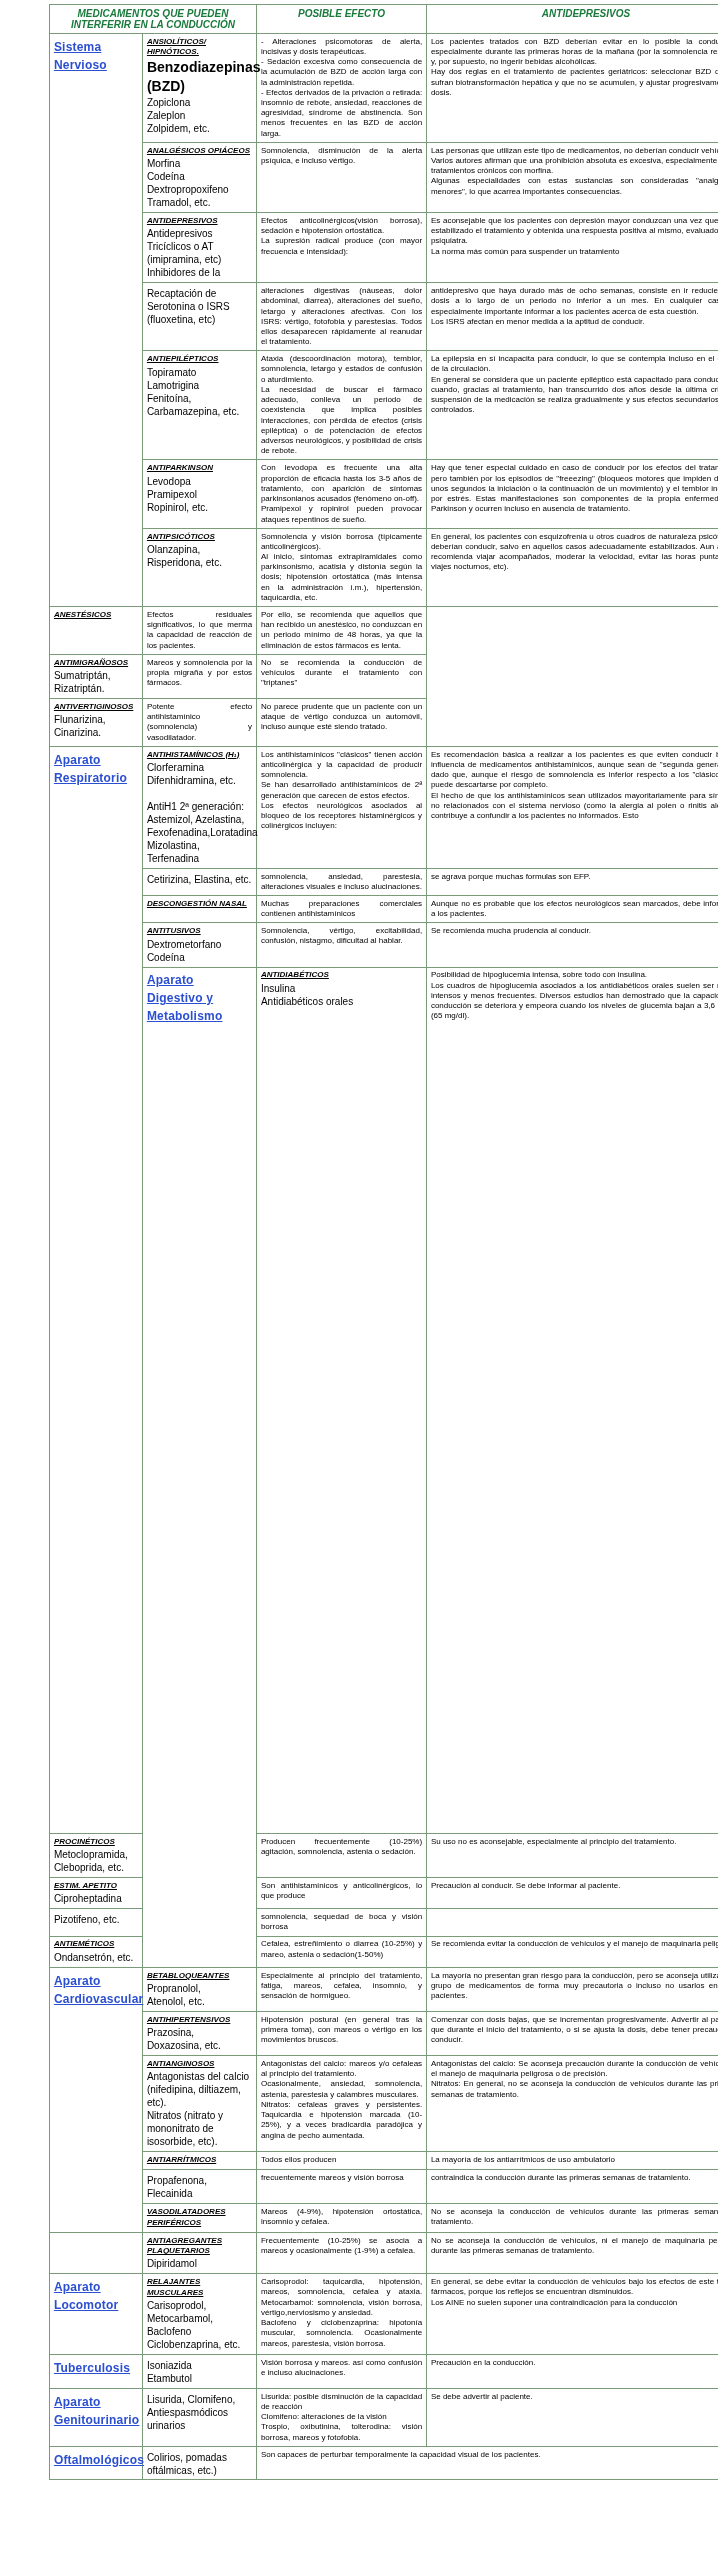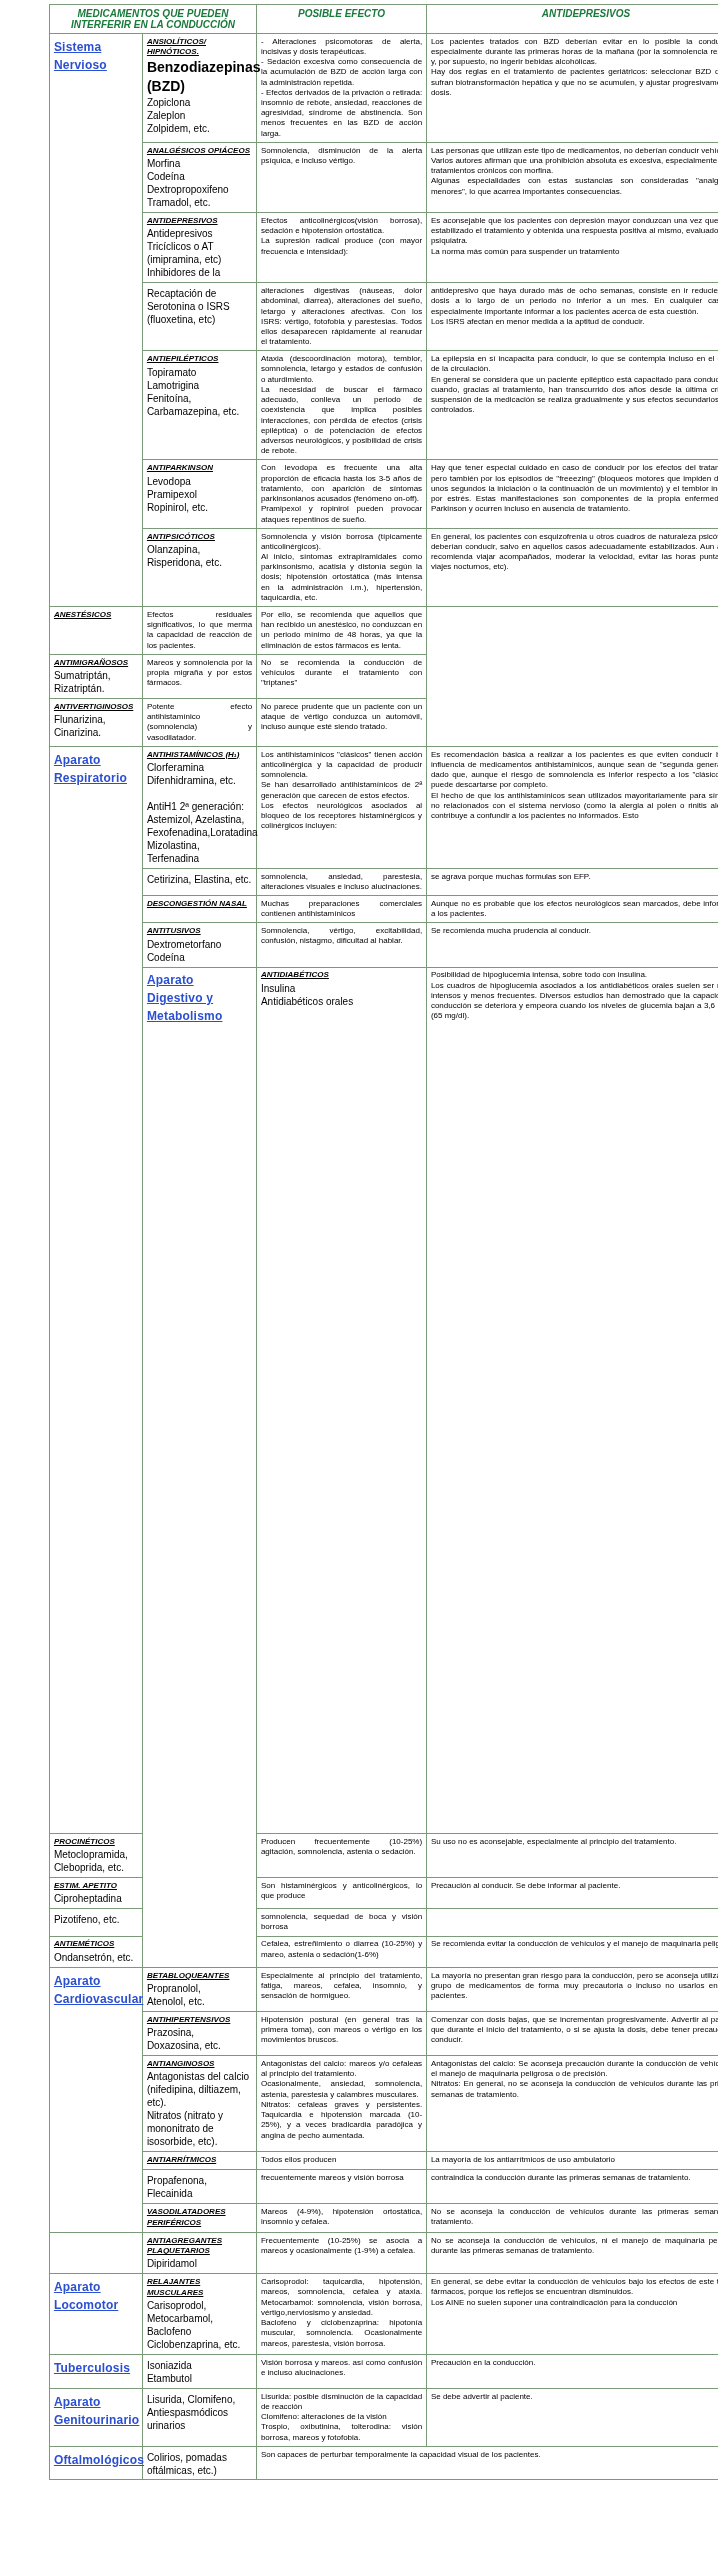--- a/index.html
+++ b/index.html
@@ -168,36 +168,36 @@
             <span class="list">Metoclopramida,<br>Cleboprida, etc.</span>
           </td>
           <td class="cell eff">Producen frecuentemente (10-25%) agitación, somnolencia, astenia o sedación.</td>
           <td class="cell rec">Su uso no es aconsejable, especialmente al principio del tratamiento.</td>
         </tr>
         <tr>
           <td class="drug">
             <span class="t">ESTIM. APETITO</span>
             <span class="list">Ciproheptadina</span>
           </td>
-          <td class="cell eff">Son histaminérgicos y anticolinérgicos, lo que produce</td>
+          <td class="cell eff">Son antihistamínicos y anticolinérgicos, lo que produce</td>
           <td class="cell rec">Precaución al conducir. Se debe informar al paciente.</td>
         </tr>
         <tr>
           <td class="drug">
             <span class="list">Pizotifeno, etc.</span>
           </td>
           <td class="cell eff">somnolencia, sequedad de boca y visión borrosa</td>
           <td class="cell rec"></td>
         </tr>
         <tr>
           <td class="drug">
             <span class="t">ANTIEMÉTICOS</span>
             <span class="list">Ondansetrón, etc.</span>
           </td>
-          <td class="cell eff">Cefalea, estreñimiento o diarrea (10-25%) y mareo, astenia o sedación(1-6%)</td>
+          <td class="cell eff">Cefalea, estreñimiento o diarrea (10-25%) y mareo, astenia o sedación(1-50%)</td>
           <td class="cell rec">Se recomienda evitar la conducción de vehículos y el manejo de maquinaria peligrosa.</td>
         </tr>
         <tr>
           <td class="nb" rowspan="6"><span class="sys">Aparato Cardiovascular</span></td>
           <td class="drug">
             <span class="t">BETABLOQUEANTES</span>
             <span class="list">Propranolol,<br>Atenolol, etc.</span>
           </td>
           <td class="cell eff">Especialmente al principio del tratamiento, fatiga, mareos, cefalea, insomnio, y sensación de hormigueo.</td>
           <td class="cell rec">La mayoría no presentan gran riesgo para la conducción, pero se aconseja utilizar este grupo de medicamentos de forma muy precautoria o incluso no usarlos en estos pacientes.</td>

